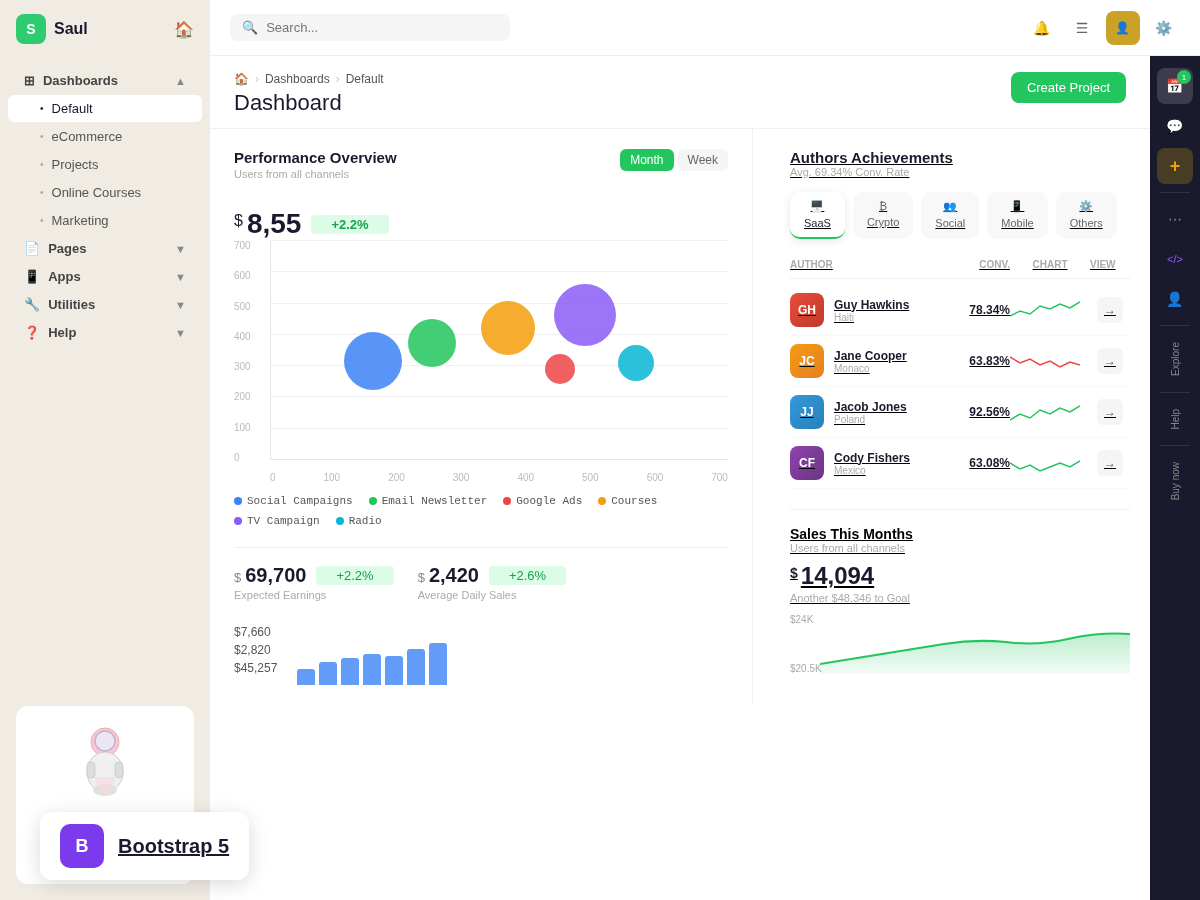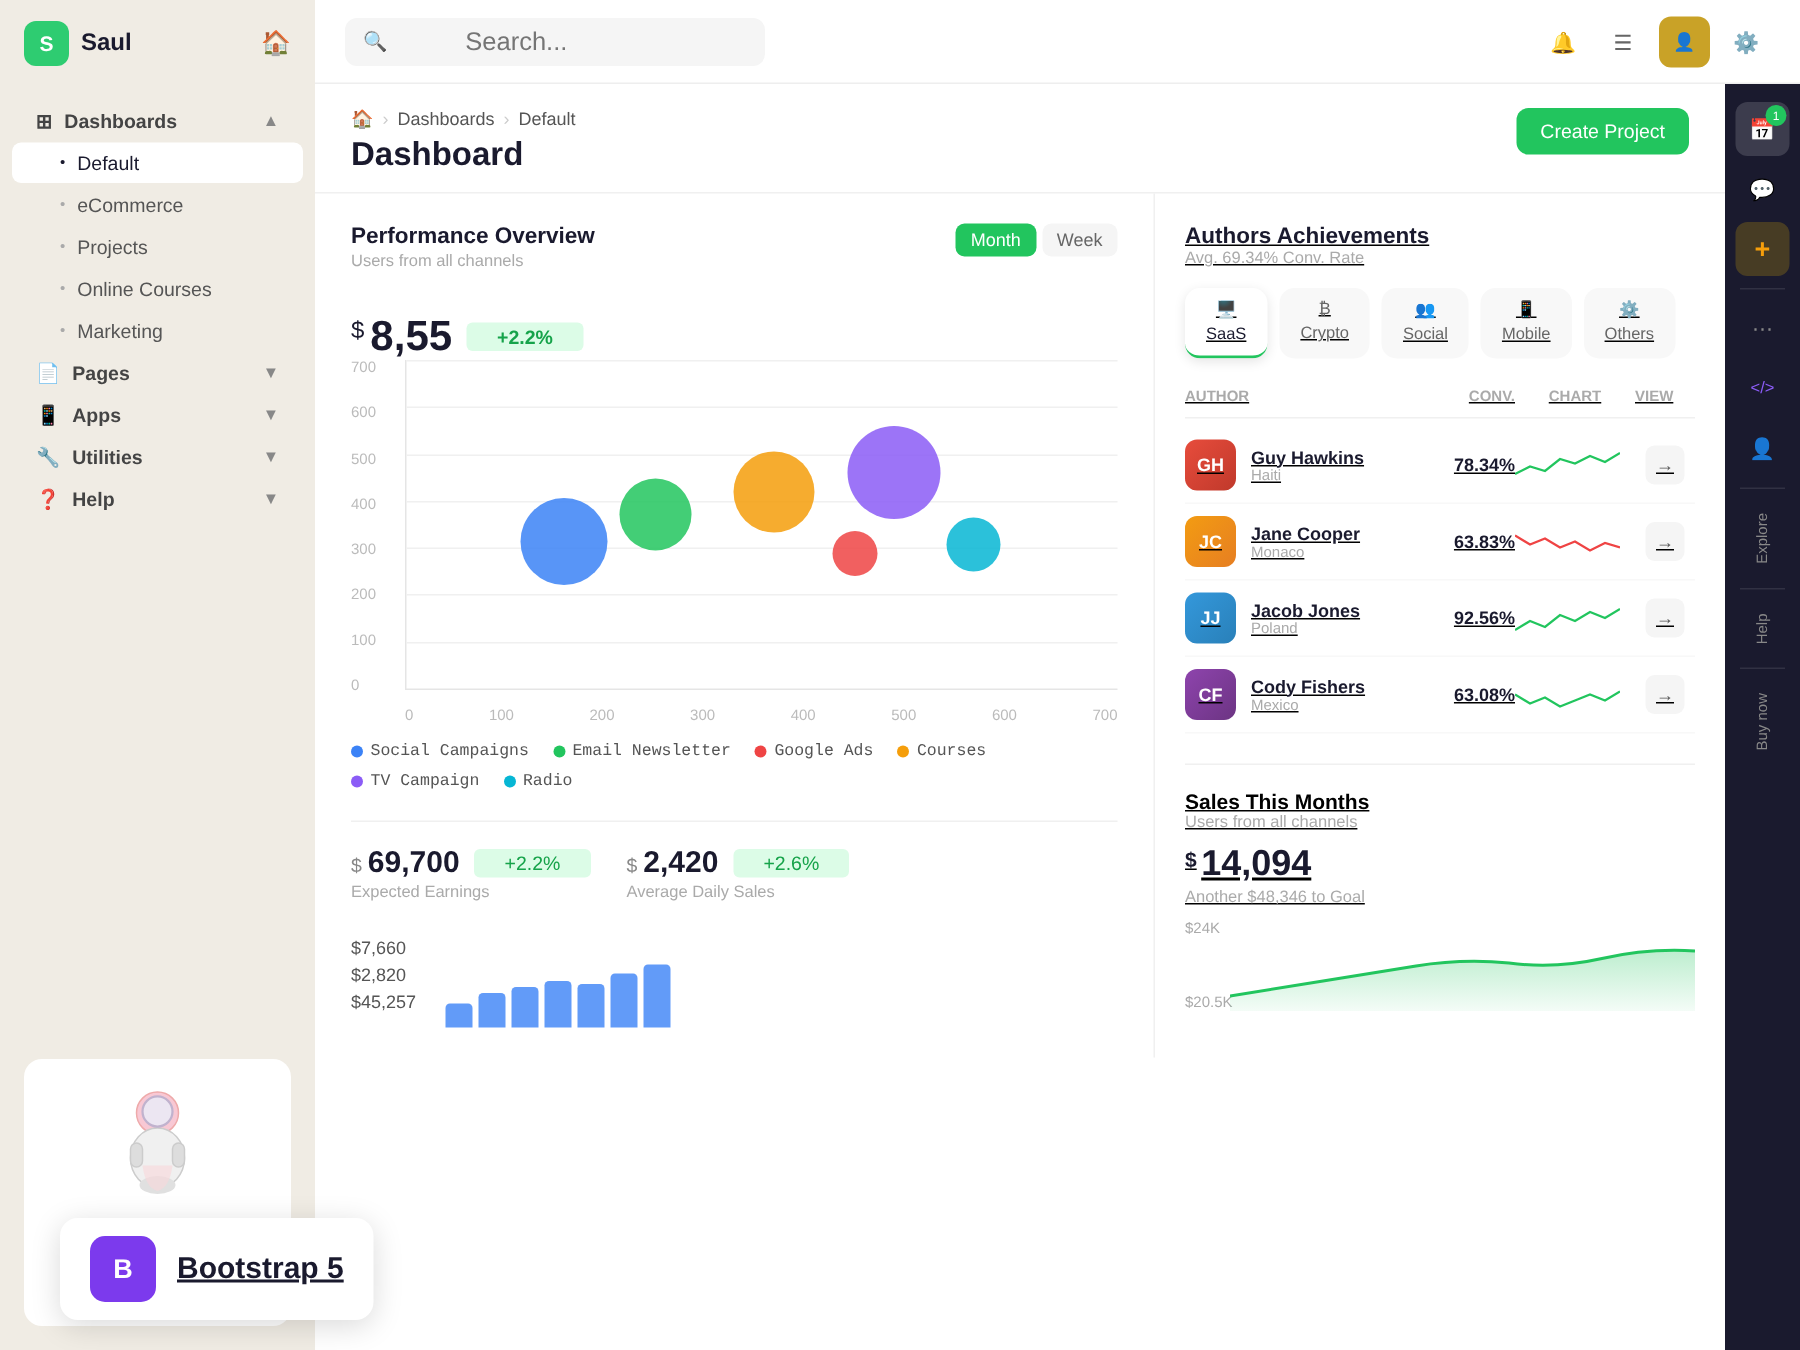--- a/index.html
+++ b/index.html
@@ -49,48 +49,48 @@
     
     .topbar {
       background: white; height: 56px; display: flex; align-items: center;
       padding: 0 20px; gap: 12px; border-bottom: 1px solid #eee;
     }
     .search-box {
       display: flex; align-items: center; background: #f5f5f5; border-radius: 8px;
       padding: 6px 12px; gap: 8px; flex: 1; max-width: 280px;
     }
     .search-icon { color: #aaa; font-size: 13px; }
-    .search-input { border: none; background: transparent; outline: none; font-size: 17px; color: #555; width: 100%; margin-left: 44px; }
+    .search-input { border: none; background: transparent; outline: none; font-size: 13px; color: #555; width: 100%; }
     .topbar-right { margin-left: auto; display: flex; align-items: center; gap: 8px; }
     .topbar-icon {
       width: 32px; height: 32px; border-radius: 8px; display: flex; align-items: center;
       justify-content: center; cursor: pointer; color: #666; font-size: 14px;
     }
     .avatar { width: 34px; height: 34px; border-radius: 8px; background: #c9a227; overflow: hidden; }
 
     
     .content { flex: 1; display: flex; overflow: hidden; }
 
     
     .page { flex: 1; background: white; overflow-y: auto; padding: 0; }
     .page-header {
       padding: 16px 24px 12px; display: flex; align-items: flex-start; justify-content: space-between;
       border-bottom: 1px solid #f0f0f0;
     }
     .breadcrumb { display: flex; align-items: center; gap: 6px; font-size: 12px; color: #aaa; margin-bottom: 4px; }
     .breadcrumb-sep { color: #ccc; }
     .breadcrumb-active { color: #555; }
-    .page-title { font-size: 22px; font-weight: 700; color: #1a1a2e; }
+    .page-title { font-size: 22px; font-weight: 400; color: #1a1a2e; }
     .create-btn {
       background: #22c55e; color: white; border: none; border-radius: 8px;
       padding: 8px 16px; font-size: 13px; font-weight: 500; cursor: pointer; white-space: nowrap;
     }
 
     
-    .panels { display: flex; gap: 0; flex: 1; }
+    .panels { display: flex; gap: 17px; flex: 1; }
     .left-panel { flex: 1; padding: 20px 24px; border-right: 1px solid #f0f0f0; }
     .right-panel { width: 380px; padding: 20px 20px; text-decoration: underline; }
 
     
     .panel-title { font-size: 15px; font-weight: 600; color: #1a1a2e; margin-bottom: 2px; }
     .panel-sub { font-size: 11px; color: #aaa; margin-bottom: 12px; }
 
     .perf-header { display: flex; align-items: flex-start; justify-content: space-between; margin-bottom: 16px; }
     .time-tabs { display: flex; gap: 4px; }
     .time-tab {

